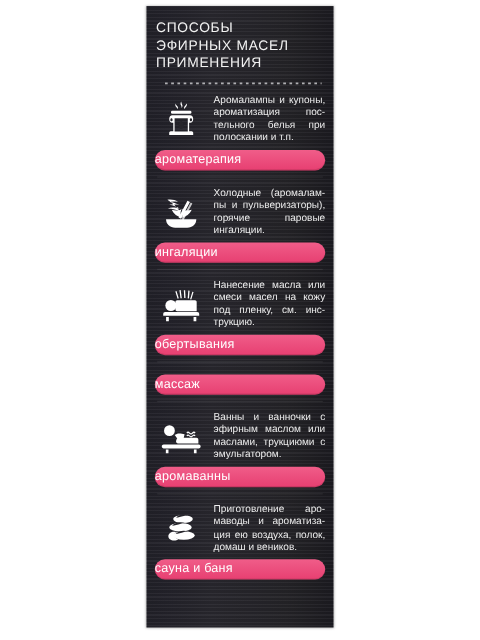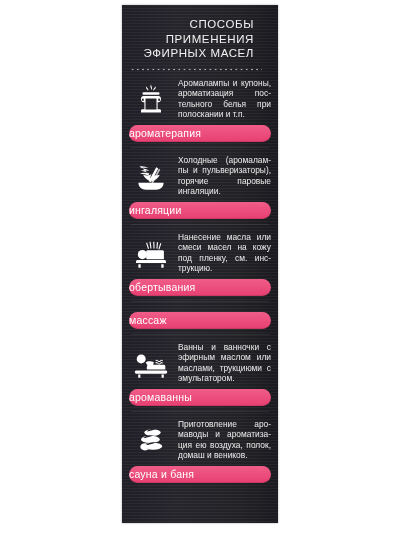--- a/index.html
+++ b/index.html
@@ -30,22 +30,22 @@
       ),
       linear-gradient(to right, #23222a 0%, #2a2930 35%, #262529 75%, #1d1c22 100%);
     box-sizing: border-box;
     padding: 0;
     box-shadow: 0 0 2px rgba(0,0,0,0.35);
     overflow: hidden;
   }
 
   
   .title-block {
-    padding: 12px 24px 0 8px;
-    text-align: right;
+    padding: 12px 5px 0 8px;
+    text-align: left;
   }
   .title-line {
     color: #f2f2f2;
     font-size: 11.5px;
     letter-spacing: 0.6px;
     line-height: 14.5px;
     font-weight: 400;
     white-space: nowrap;
   }
 
@@ -117,22 +117,22 @@
   }
   .section:last-of-type .sec-sep { display: none; }
 </style>
 </head>
 <body>
 
 <div id="poster">
 
   <div class="title-block">
     <div class="title-line">СПОСОБЫ</div>
+    <div class="title-line">ЭФИРНЫХ МАСЕЛ</div>
     <div class="title-line">ПРИМЕНЕНИЯ</div>
-    <div class="title-line">ЭФИРНЫХ МАСЕЛ</div>
     <div class="dot-divider"></div>
   </div>
 
   <div class="section">
     <div class="sec-row">
       <div class="icon-cell">
         <svg width="40" height="40" viewBox="0 0 40 40">
           <g fill="#ffffff">
             <path d="M20 5.5c-.9 1.6-.6 2.6-.1 3.4.4.7.5 1.3.1 2 .9-.5 1.3-1.4.9-2.4-.3-.8-.6-1.7-.9-3z"></path>
             <path d="M15.2 7.2c-.4 1.7.1 2.5.8 3.1.6.5.9 1 .8 1.8.7-.8.7-1.8 0-2.5-.6-.7-1.2-1.3-1.6-2.4z"></path>

